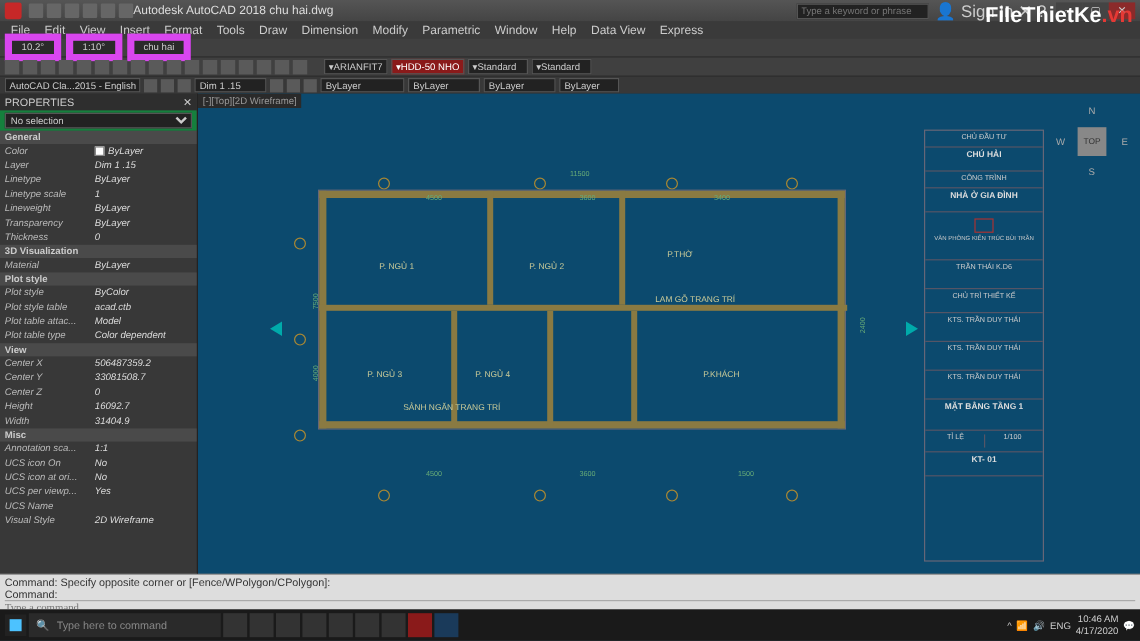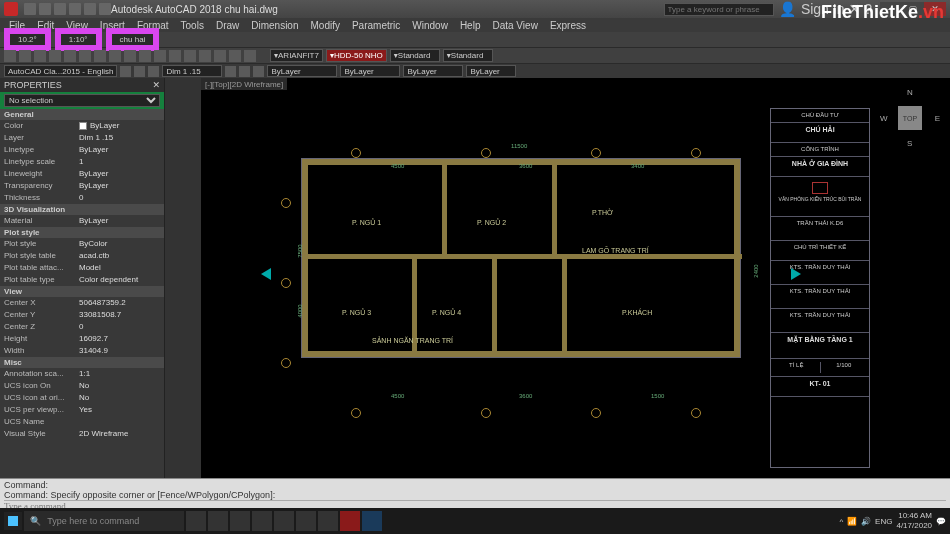--- a/index.html
+++ b/index.html
@@ -37,27 +37,27 @@
 
 
 .main { display: flex; height: 400px; }
 
 
 .props { width: 165px; background: #383838; border-right: 1px solid #222; overflow: hidden; }
 .props-hdr { background: #2e2e2e; padding: 2px 4px; font-size: 9px; display: flex; justify-content: space-between; }
 .props-sel { padding: 2px 4px; background: #15803d; }
 .props-sel select { width: 100%; background: #222; border: 1px solid #555; color: #ccc; font-size: 8px; }
 .props-section { background: #4a4a4a; padding: 1px 4px; font-size: 8px; font-weight: bold; cursor: pointer; }
-.props-row { display: flex; padding: 0 4px; font-size: 8px; line-height: 12px; }
+.props-row { display: flex; padding: 0 4px; font-size: 8px; line-height: 12px; font-style: italic; }
 .props-row .k { width: 75px; color: #bbb; }
 .props-row .v { flex: 1; color: #ddd; }
 .colorbox { display: inline-block; width: 8px; height: 8px; background: #fff; border: 1px solid #888; margin-right: 3px; vertical-align: middle; }
 
 
-.canvas-wrap { flex: 1; background: #000000; position: relative; overflow: hidden; margin-left: 36px; }
+.canvas-wrap { flex: 1; background: #0c4a6e; position: relative; overflow: hidden; }
 .canvas-tabs { position: absolute; top: 0; left: 0; height: 12px; background: #2a2a2a; padding: 0 4px; font-size: 8px; color: #999; display: flex; align-items: center; z-index: 5; }
 .viewcube { position: absolute; top: 10px; right: 10px; width: 60px; height: 60px; z-index: 5; }
 .viewcube .cube { position: absolute; top: 18px; left: 18px; width: 24px; height: 24px; background: #888; display: flex; align-items: center; justify-content: center; font-size: 7px; color: #333; }
 .viewcube .dir { position: absolute; font-size: 8px; color: #aaa; }
 .viewcube .n { top: 0; left: 27px; }
 .viewcube .s { bottom: 0; left: 27px; }
 .viewcube .e { top: 26px; right: 0; }
 .viewcube .w { top: 26px; left: 0; }
 
 .floorplan { position: absolute; top: 60px; left: 50px; width: 560px; height: 280px; }
@@ -390,22 +390,22 @@
         <span style="flex:1;border-right:1px solid #556">TỈ LỆ</span>
         <span style="flex:1">1/100</span>
       </div>
       <div class="cell h" style="height:20px">KT- 01</div>
     </div>
 
   </div>
 </div>
 
 <div class="cmdarea">
+  <div class="line">Command: Specify opposite corner or [Fence/WPolygon/CPolygon]:</div>
   <div class="line">Command:</div>
-  <div class="line">Command: Specify opposite corner or [Fence/WPolygon/CPolygon]:</div>
   <input style="border-top: 1px solid rgb(170, 170, 170);" placeholder="Type a command">
 </div>
 
 <div class="mtabs">
   <span class="active">Model</span>
   <span>Layout1</span>
   <span>+</span>
   <div style="flex:1"></div>
   <div class="statusbar" style="height:14px;background:transparent">
     <span class="btn">MODEL</span>

